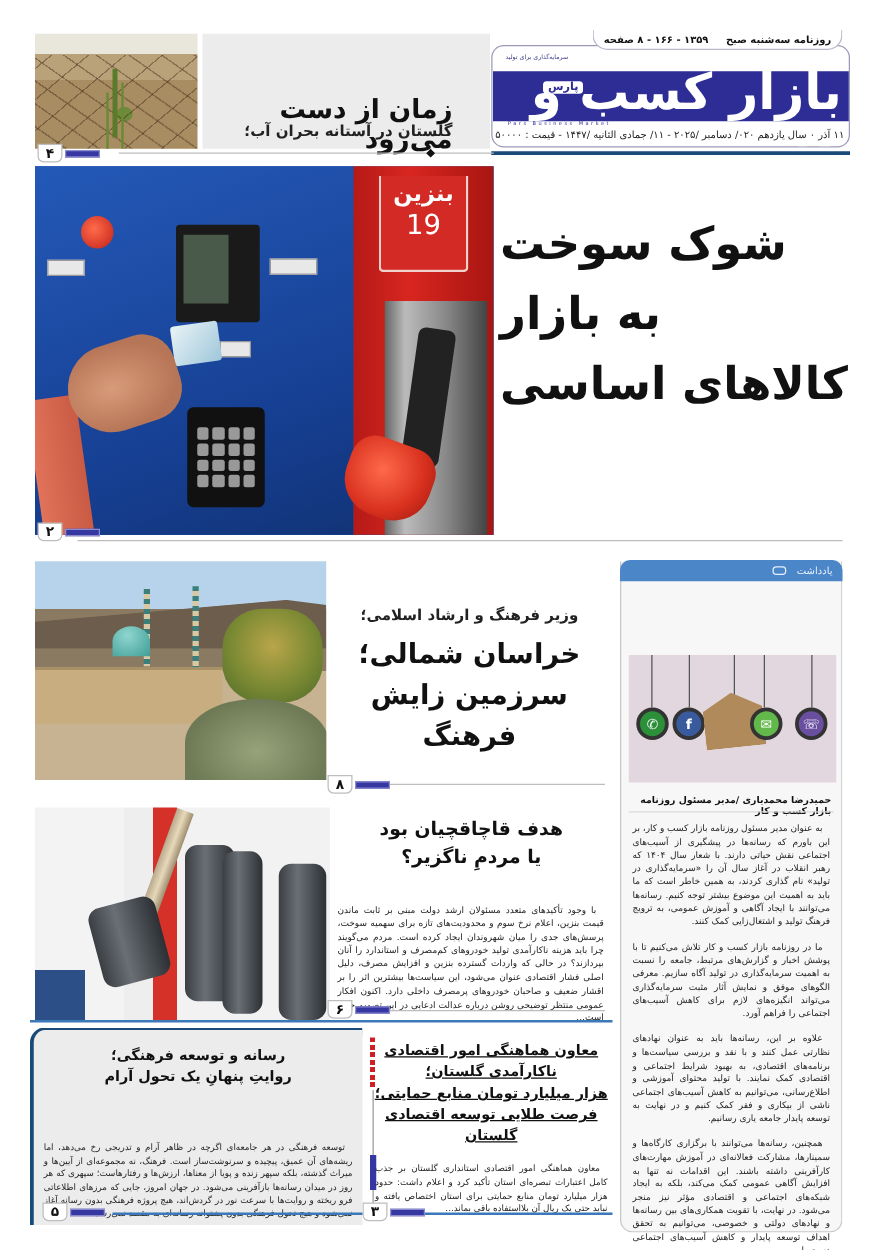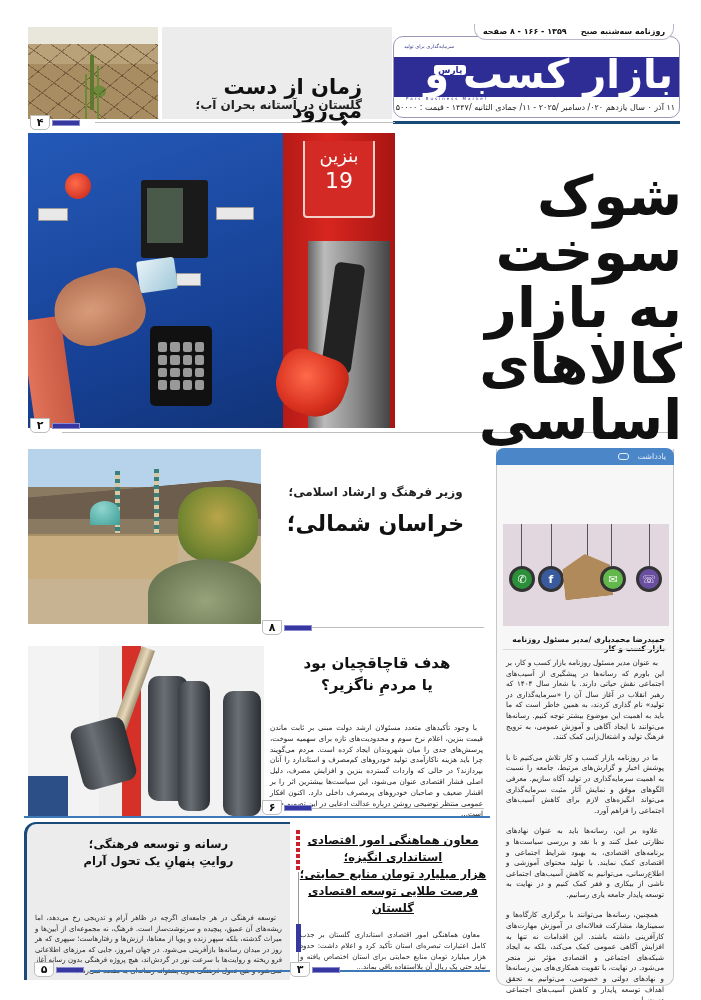--- a/index.html
+++ b/index.html
@@ -36,36 +36,36 @@
   
   .ptag { position: absolute; display: flex; align-items: center; gap: 2px; direction: ltr; }
   .ptag .num { width: 20px; height: 15px; border: 1px solid #bdbdbd; border-radius: 0 0 5px 5px; background: #fff; font-size: 11px; font-weight: bold; display: flex; align-items: center; justify-content: center; }
   .ptag .brand { width: 28px; height: 6px; background: #3637a0; border: 1px solid #8b8bd0; }
 
   
   .lead-img { left: 28px; top: 133px; width: 367px; height: 295px; overflow: hidden; background: #1c4ea8; }
   .pump-blue { position: absolute; left: 0; top: 0; width: 255px; height: 295px; background: linear-gradient(160deg, #2459b8, #163f92 70%, #123478); }
   .pump-red { position: absolute; left: 255px; top: 0; width: 112px; height: 295px; background: linear-gradient(90deg, #b51a17, #d8261f 40%, #a81512); }
   .red-sign { position: absolute; left: 275px; top: 8px; width: 72px; height: 77px; background: #d42a25; border: 2px solid #f0d0c8; border-top: none; border-radius: 0 0 4px 4px; color: #fff; text-align: center; }
-  .red-sign .t1 { font-size: 18px; font-weight: normal; margin-top: 4px; }
+  .red-sign .t1 { font-size: 18px; font-weight: bold; margin-top: 4px; }
   .red-sign .t2 { font-size: 22px; direction: ltr; margin-top: 2px; }
   .nozzle-slot { position: absolute; left: 280px; top: 108px; width: 82px; height: 187px; background: linear-gradient(90deg, #666, #bbb 20%, #888 60%, #444); }
   .nozzle { position: absolute; left: 300px; top: 130px; width: 30px; height: 110px; background: #222; border-radius: 6px; transform: rotate(8deg); }
   .nozzle-tip { position: absolute; left: 248px; top: 220px; width: 70px; height: 62px; background: radial-gradient(circle at 40% 40%, #ff6a4a, #d8301e 60%, #9d1a10); border-radius: 20px 20px 30px 30px; transform: rotate(20deg); }
   .card-reader { position: absolute; left: 113px; top: 47px; width: 67px; height: 78px; background: #1a1a1a; border-radius: 3px; }
   .card-reader .scr { position: absolute; left: 6px; top: 8px; width: 36px; height: 55px; background: #4a5a4a; }
   .card { position: absolute; left: 110px; top: 126px; width: 38px; height: 32px; background: linear-gradient(135deg, #e9f3f7, #9fc7d9); transform: rotate(-8deg); border-radius: 3px; }
   .keypad { position: absolute; left: 122px; top: 193px; width: 62px; height: 80px; background: #111; border-radius: 5px; display: grid; grid-template-columns: repeat(4, 1fr); gap: 3px; padding: 16px 8px; }
   .keypad span { background: #999; border-radius: 2px; }
   .red-btn { position: absolute; left: 37px; top: 40px; width: 26px; height: 26px; border-radius: 50%; background: radial-gradient(circle at 40% 40%, #ff6b4b, #c22016); }
   .label-sm { position: absolute; height: 13px; background: #e8e8e8; border: 1px solid #999; }
   .sleeve { position: absolute; left: 0; top: 185px; width: 40px; height: 110px; background: linear-gradient(90deg, #e0735a, #c95a44); transform: rotate(-8deg); }
   .hand { position: absolute; left: 26px; top: 140px; width: 90px; height: 70px; background: radial-gradient(ellipse at 40% 50%, #d89b7a, #b67556 70%); border-radius: 40px 30px 30px 40px; transform: rotate(-18deg); }
 
-  .lead-title { left: 400px; top: 168px; width: 282px; text-align: right; font-size: 55px; line-height: 56px; font-weight: bold; color: #111; font-family: "DejaVu Sans", sans-serif; }
+  .lead-title { left: 400px; top: 168px; width: 282px; text-align: left; font-size: 36px; line-height: 56px; font-weight: bold; color: #111; font-family: "DejaVu Sans", sans-serif; }
 
   
   .edit-col { left: 496px; top: 449px; width: 178px; height: 537px; border: 1px solid #c8c8c8; border-top: none; border-radius: 0 0 10px 10px; background: #f7f7f7; }
   .edit-head { position: absolute; left: -1px; right: -1px; top: -1px; height: 17px; background: #4b86c9; border-radius: 8px 8px 0 0; color: #e7f0fb; font-size: 8px; display: flex; align-items: center; padding: 0 8px; gap: 8px; }
   .edit-head .ico { width: 11px; height: 7px; border: 1px solid #e7f0fb; border-radius: 3px; }
   .edit-title { position: absolute; left: 0; right: 0; top: 28px; text-align: center; font-size: 11.5px; font-weight: bold; line-height: 17px; }
   .edit-img { position: absolute; left: 6px; top: 75px; width: 166px; height: 102px; background: #e3d7df; overflow: hidden; }
   .edit-img .wire { position: absolute; top: 0; width: 1px; height: 42px; background: #555; }
   .ball { position: absolute; top: 42px; width: 26px; height: 26px; border-radius: 50%; display: flex; align-items: center; justify-content: center; color: #fff; font-size: 11px; font-weight: bold; border: 3px solid #333; }
   .house { position: absolute; left: 60px; top: 30px; width: 48px; height: 44px; background: #b08a5a; transform: rotate(-6deg); clip-path: polygon(50% 0, 100% 30%, 100% 100%, 0 100%, 0 30%); }
@@ -221,20 +221,21 @@
   <div class="minaret" style="left:126px; top:20px; height:72px;"></div>
   <div class="dome"></div>
   <div class="wall"></div>
   <div class="tree"></div>
   <div class="bush"></div>
 </div>
 <div class="abs s2-text">
   <div class="s2-kicker">وزیر فرهنگ و ارشاد اسلامی؛</div>
   <div class="s2-title">
     <div>خراسان شمالی؛</div>
+    <div>سرزمین زایش فرهنگ</div>
   </div>
 </div>
 <div class="ptag" style="left:262px; top:620px;">
   <span class="num">۸</span>
   <span class="brand"></span>
 </div>
 <div class="abs thin-rule" style="left:312px; top:627px; width:172px;"></div>
 
 <div class="abs s3-img">
   <div class="hose" style="left:98px; top:0; width:14px; height:90px; transform:rotate(20deg);"></div>
@@ -255,21 +256,21 @@
 </div>
 <div class="abs thin-rule" style="left:312px; top:808px; width:172px;"></div>
 <div class="abs blue-rule" style="left:24px; top:816px; width:466px;"></div>
 
 <div class="abs bottom-right">
   <div class="br-marks"></div>
   <div class="br-vline"></div>
   <div class="br-vbrand"></div>
   <div class="br-title">
     <div>معاون هماهنگی امور اقتصادی</div>
-    <div>استانداری انگیزه؛</div>
+    <div>ناکارآمدی گلستان؛</div>
     <div>هزار میلیارد تومان منابع حمایتی؛</div>
     <div>فرصت طلایی توسعه اقتصادی گلستان</div>
   </div>
   <div class="br-body">معاون هماهنگی امور اقتصادی استانداری گلستان بر جذب کامل اعتبارات تبصره‌ای استان تأکید کرد و اعلام داشت: حدود هزار میلیارد تومان منابع حمایتی برای استان اختصاص یافته و نباید حتی یک ریال آن بلااستفاده باقی بماند...</div>
 </div>
 <div class="ptag" style="left:290px; top:962px;">
   <span class="num">۳</span>
   <span class="brand"></span>
 </div>
 <div class="abs blue-rule" style="left:340px; top:970px; width:150px;"></div>

